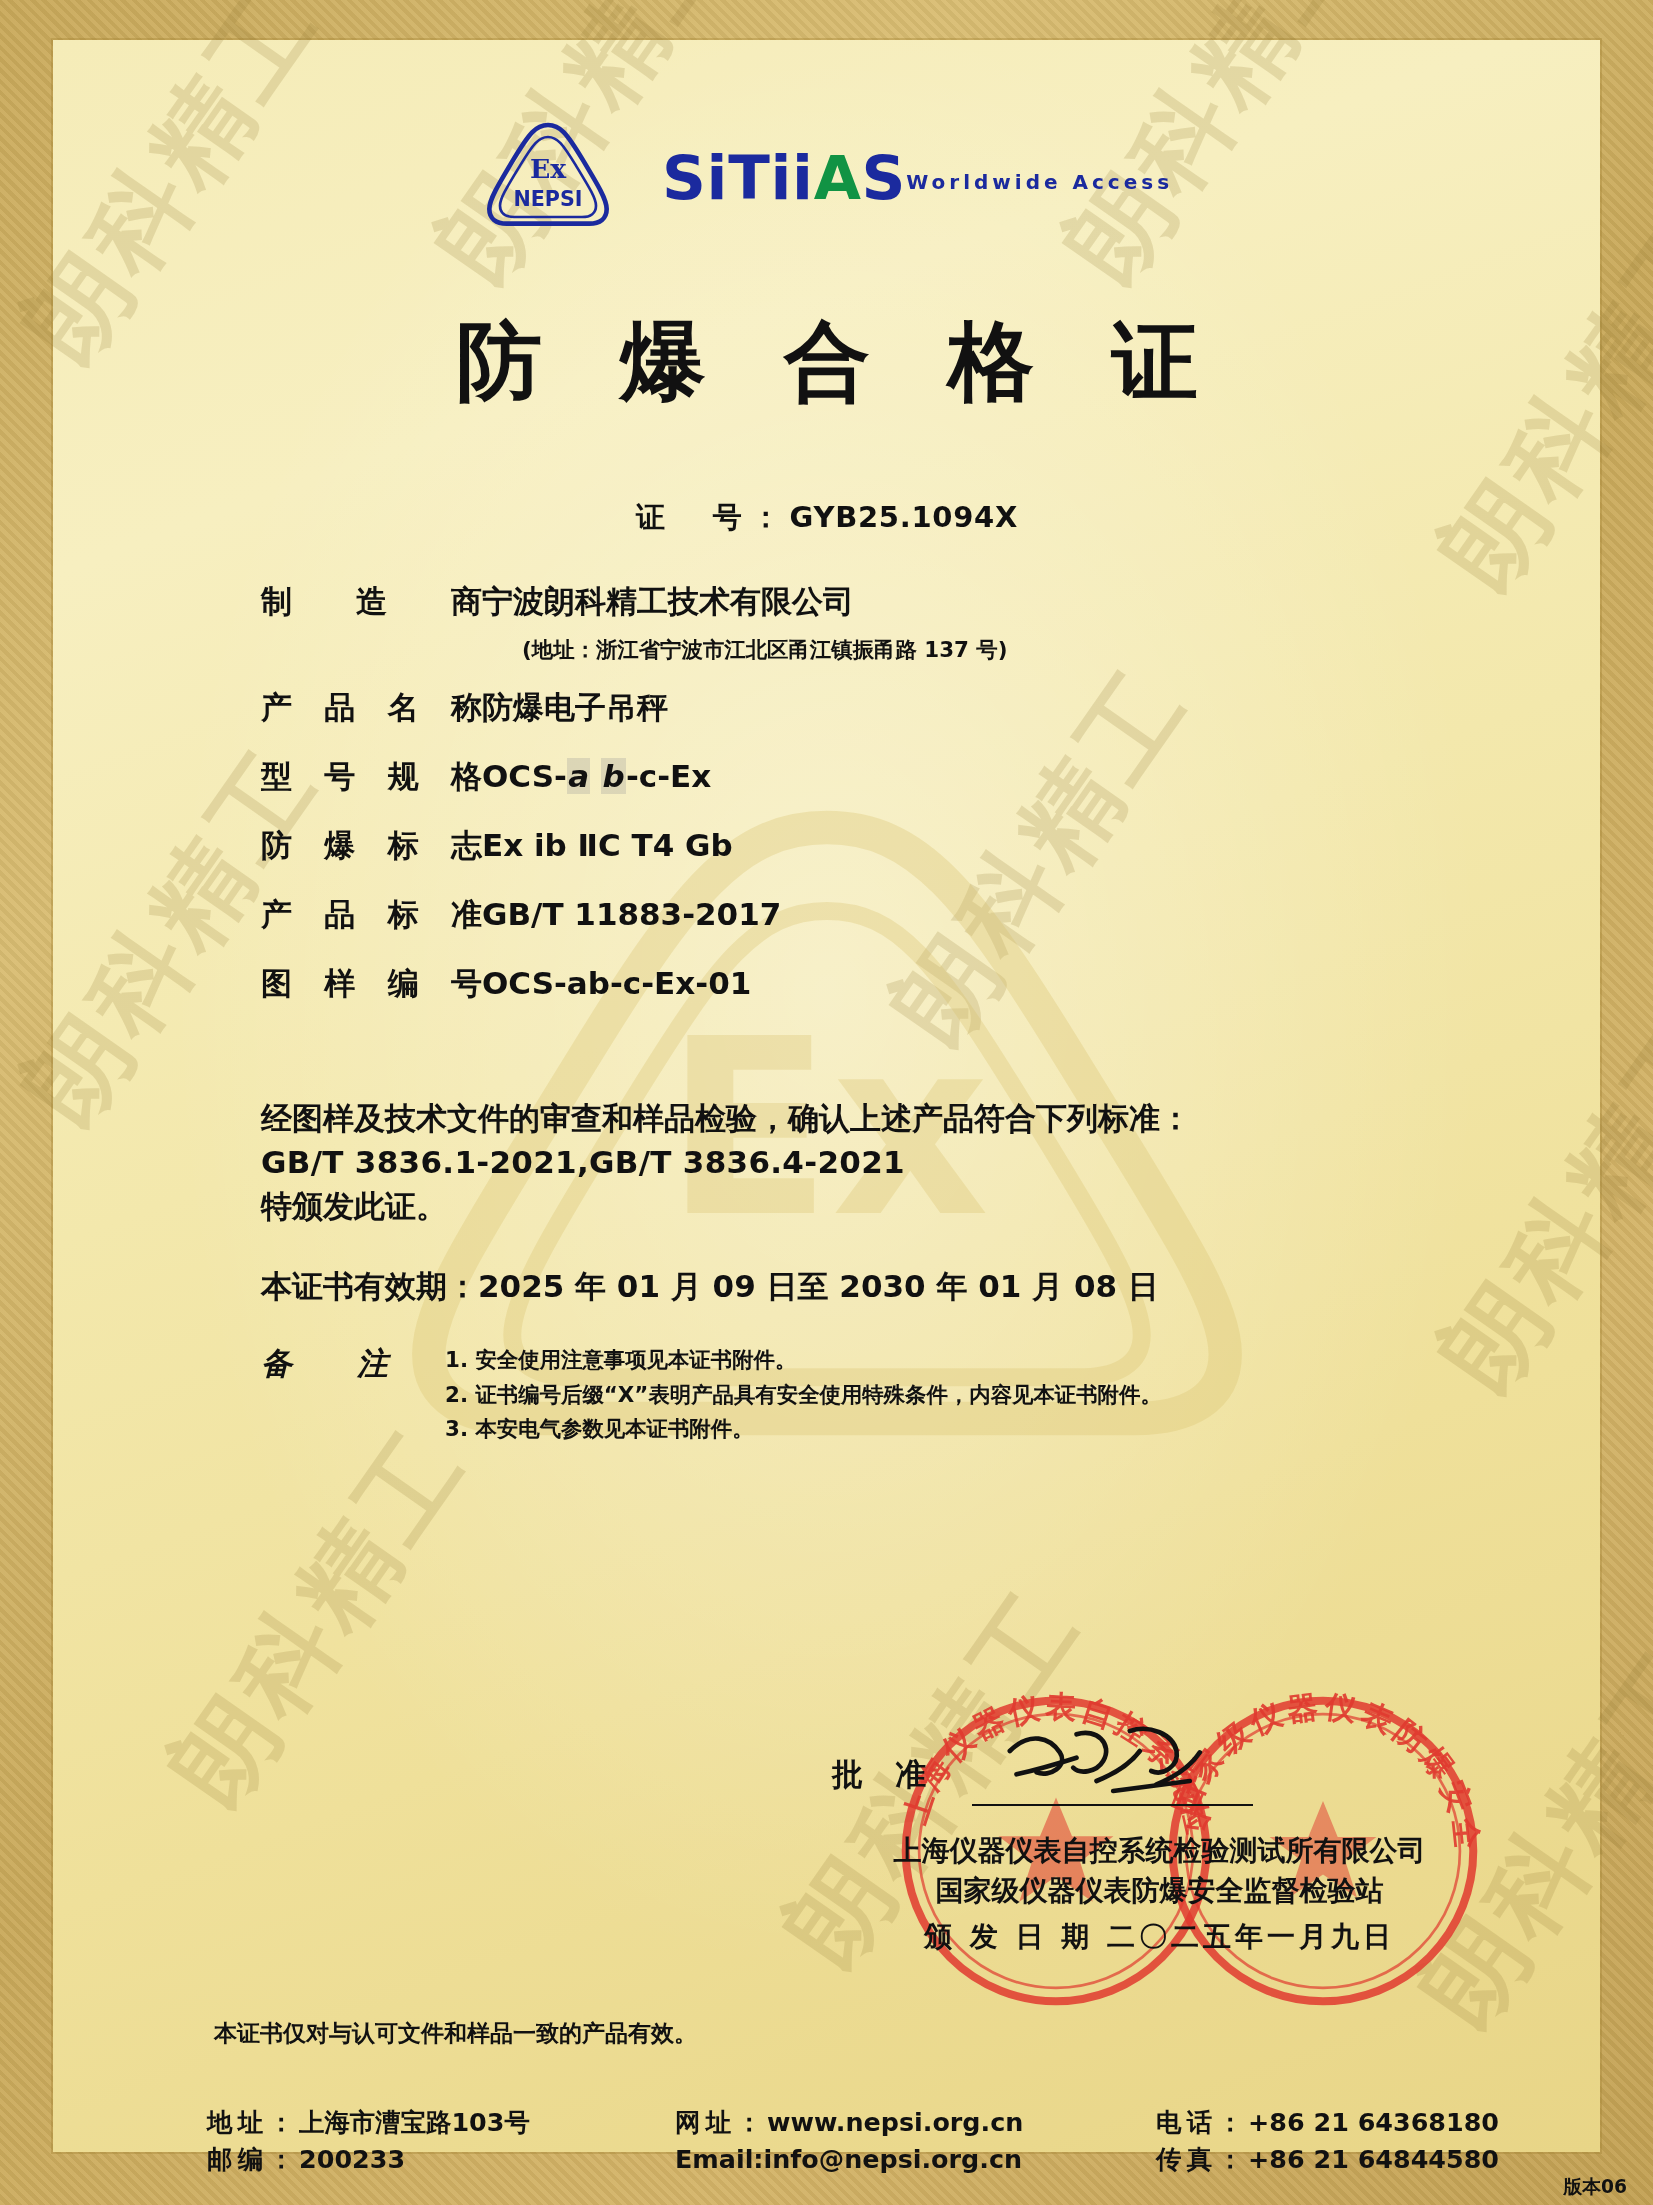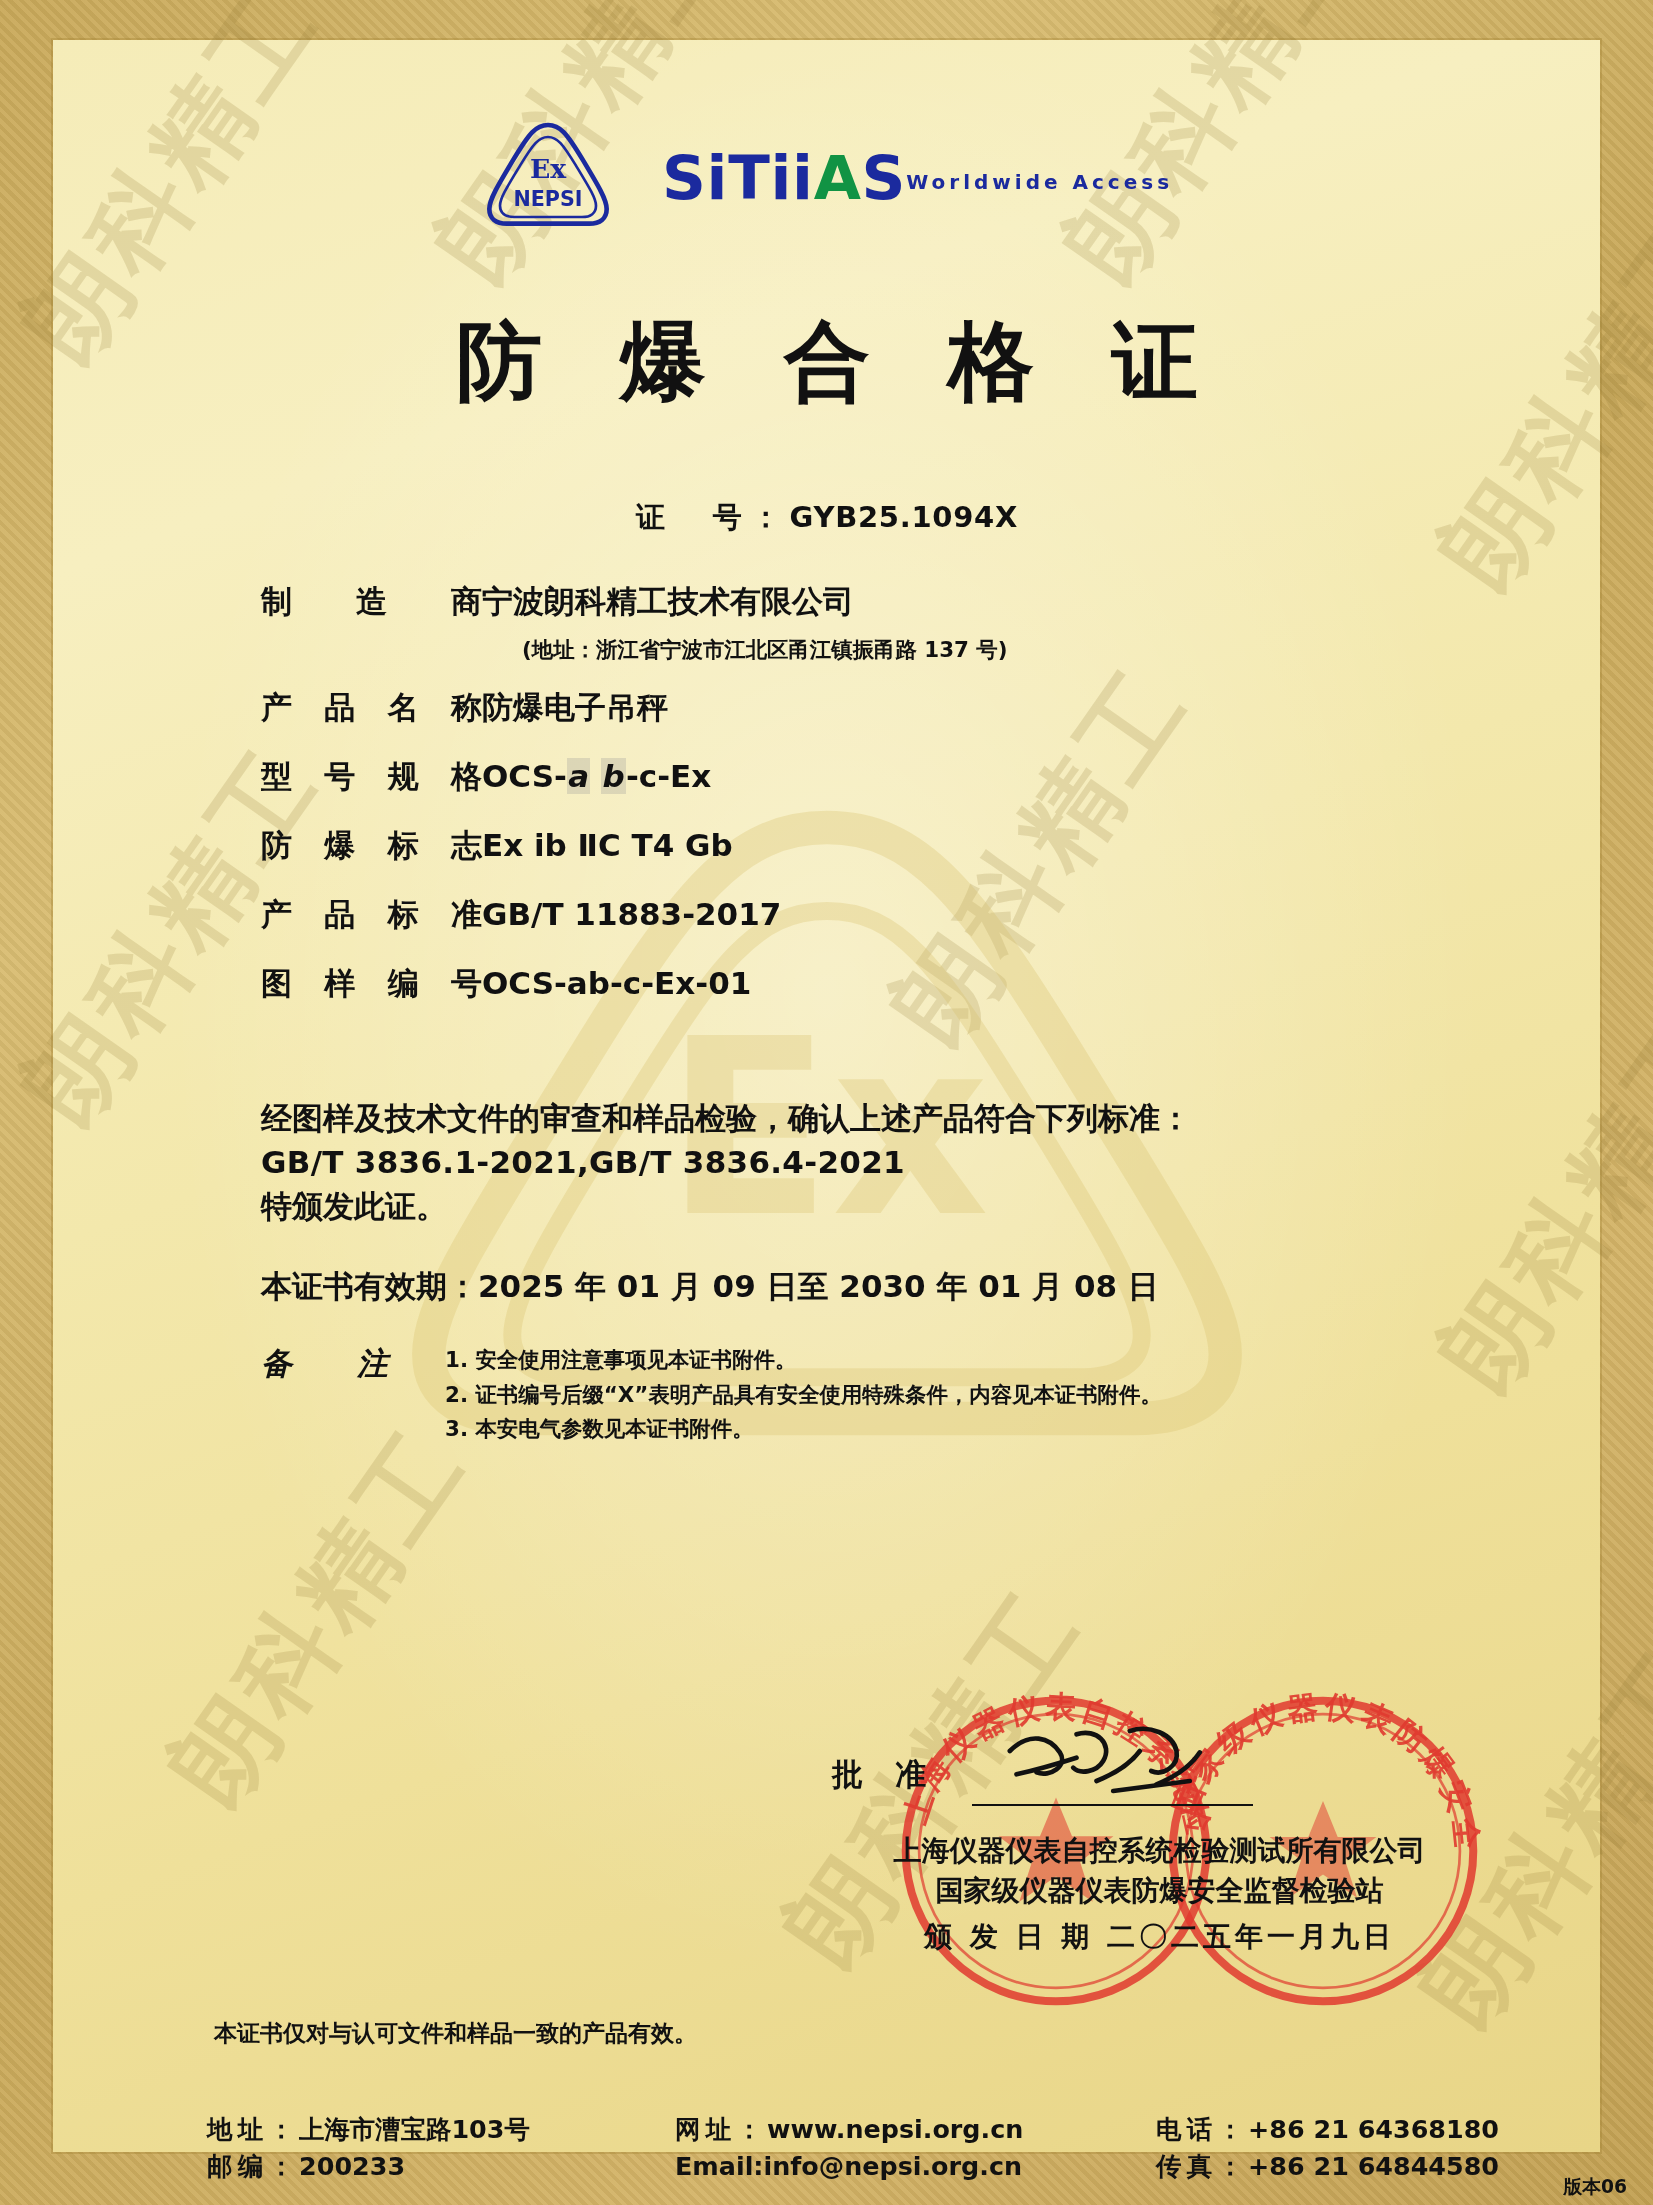--- a/index.html
+++ b/index.html
@@ -308,21 +308,21 @@
   }
 
   
   .footer {
     position: absolute;
     left: 53px;
     top: 2085px;
     width: 1547px;
     height: 107px;
     display: flex;
-    align-items: center;
+    align-items: flex-start;
     padding-top: 18.7px;
     box-sizing: border-box;
   }
   .footer-col {
     font-family: "DejaVu Sans", sans-serif;
     font-weight: 700;
     font-size: 25.4px;
     color: #111;
     line-height: 1.45;
   }

